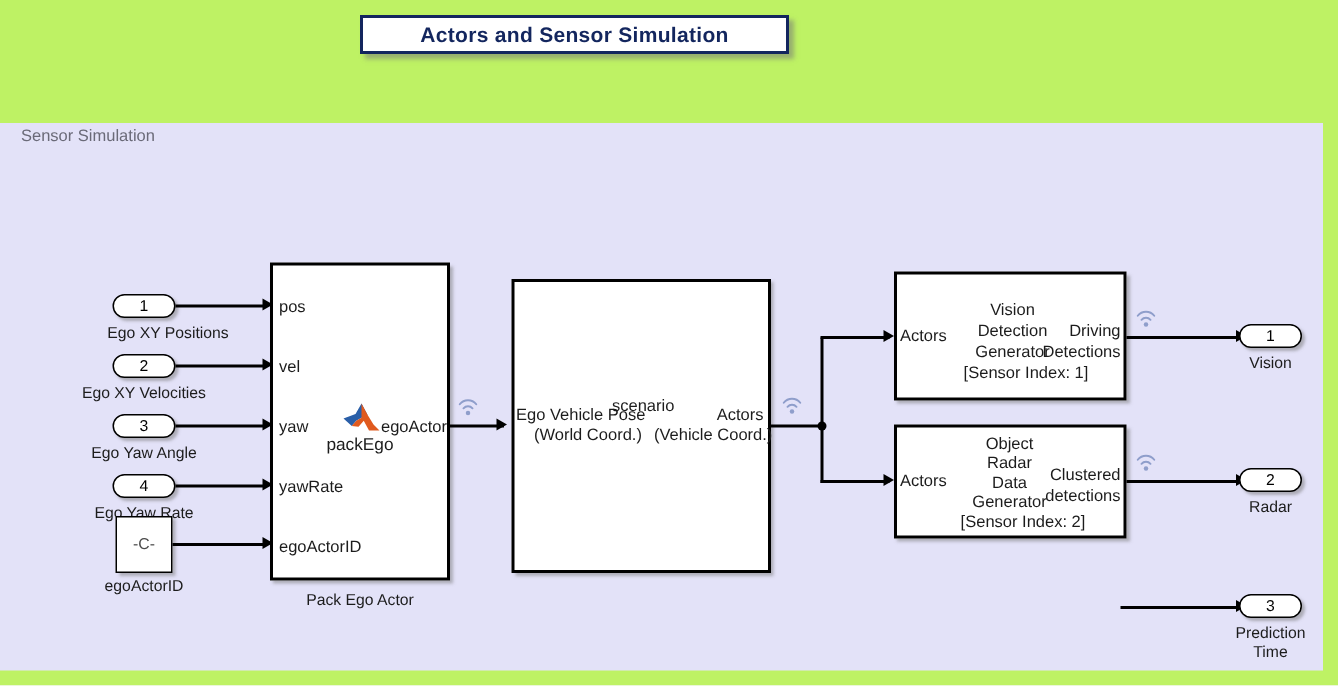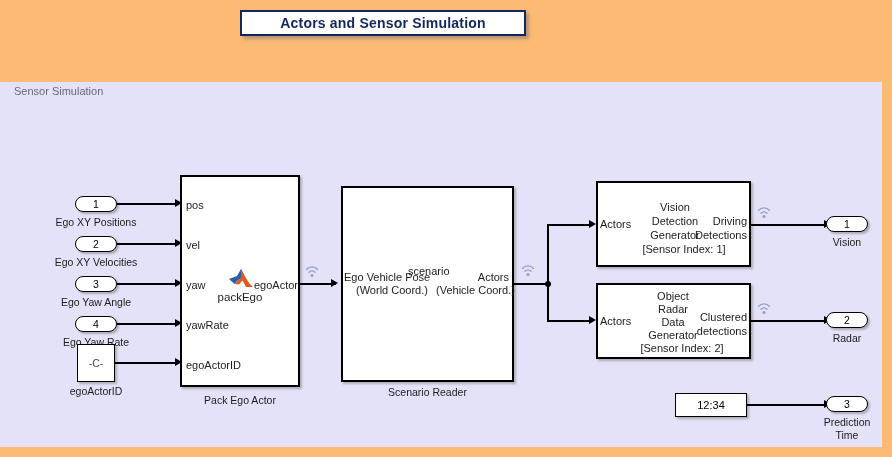--- a/index.html
+++ b/index.html
@@ -4,21 +4,21 @@
 <style>
   html, body {
     margin: 0;
     padding: 0;
     background: #ffffff;
   }
   #canvas {
     position: relative;
     width: 892px;
     height: 457px;
-    background: #fdba74;
+    background: #bef264;
     font-family: "Liberation Sans", sans-serif;
     overflow: hidden;
   }
 
   
   .title-banner {
     position: absolute;
     left: 240px;
     top: 10px;
     width: 286px;
@@ -212,21 +212,21 @@
   <div class="title-banner">
     <span class="title-text">Actors and Sensor Simulation</span>
   </div>
 
   <div class="subsystem-area"></div>
   <div class="subsystem-label">Sensor Simulation</div>
 
   <div class="port-block" style="left:75px; top:196px;">
     <span class="port-num">1</span>
   </div>
-  <div class="port-caption" style="left:36px; top:216px; width:120px;">Ego XY Positions</div>
+  <div class="port-caption" style="left:52px; top:216px; width:120px;">Ego XY Positions</div>
   <div class="wire h" style="left:117px; top:203.2px; width:61px;"></div>
   <div class="arrow-head" style="left:175px; top:199px;"></div>
 
   <div class="port-block" style="left:75px; top:236px;">
     <span class="port-num">2</span>
   </div>
   <div class="port-caption" style="left:33px; top:256px; width:126px;">Ego XY Velocities</div>
   <div class="wire h" style="left:117px; top:243.2px; width:61px;"></div>
   <div class="arrow-head" style="left:175px; top:239px;"></div>
 
@@ -275,21 +275,20 @@
 
   <div class="wire h" style="left:300px; top:283.2px; width:36px;"></div>
   <div class="arrow-head" style="left:331px; top:279px;"></div>
 
   <div class="block" style="left:341px; top:186px; width:173px; height:196px;"></div>
   <div class="overlap-label" style="left:344px; top:271px;">Ego Vehicle Pose</div>
   <div class="overlap-label" style="left:344px; top:284px;margin-left:12px;">(World Coord.)</div>
   <div class="overlap-label" style="left:408px; top:265px;">scenario</div>
   <div class="overlap-label" style="left:477px; top:271px; text-align:right; width:32px;">Actors</div>
   <div class="overlap-label" style="left:436px; top:284px; text-align:right; width:74px;">(Vehicle Coord.)</div>
-  <div class="block-caption" style="left:341px; top:386px; width:173px;">Scenario Reader</div>
 
   <svg class="bus-icon" style="left:521px; top:264px;" viewBox="0 0 14 13">
     <path d="M1.5 4.5 A7 7 0 0 1 12.5 4.5" stroke="#8f9ecb" stroke-width="1.3" fill="none" stroke-linecap="round"></path>
     <path d="M4 7.2 A4 4 0 0 1 10 7.2" stroke="#8f9ecb" stroke-width="1.3" fill="none" stroke-linecap="round"></path>
     <circle cx="7" cy="10.4" r="1.5" fill="#8f9ecb"></circle>
   </svg>
 
   <div class="wire h" style="left:514px; top:283.2px; width:35px;"></div>
   <div class="branch-dot" style="left:545px; top:281px;"></div>
 
@@ -331,23 +330,20 @@
 
   <svg class="bus-icon" style="left:757px; top:302px;" viewBox="0 0 14 13">
     <path d="M1.5 4.5 A7 7 0 0 1 12.5 4.5" stroke="#8f9ecb" stroke-width="1.3" fill="none" stroke-linecap="round"></path>
     <path d="M4 7.2 A4 4 0 0 1 10 7.2" stroke="#8f9ecb" stroke-width="1.3" fill="none" stroke-linecap="round"></path>
     <circle cx="7" cy="10.4" r="1.5" fill="#8f9ecb"></circle>
   </svg>
 
   <div class="wire h" style="left:751px; top:320.2px; width:78px;"></div>
   <div class="arrow-head" style="left:824px; top:316px;"></div>
 
-  <div class="clock-block" style="left:675px; top:393px;">
-    <span class="clock-text">12:34</span>
-  </div>
   <div class="wire h" style="left:747px; top:404.2px; width:82px;"></div>
   <div class="arrow-head" style="left:824px; top:400px;"></div>
 
   <div class="port-block" style="left:826px; top:216px;">
     <span class="port-num">1</span>
   </div>
   <div class="port-caption" style="left:810px; top:236px; width:74px;">Vision</div>
 
   <div class="port-block" style="left:826px; top:312px;">
     <span class="port-num">2</span>

